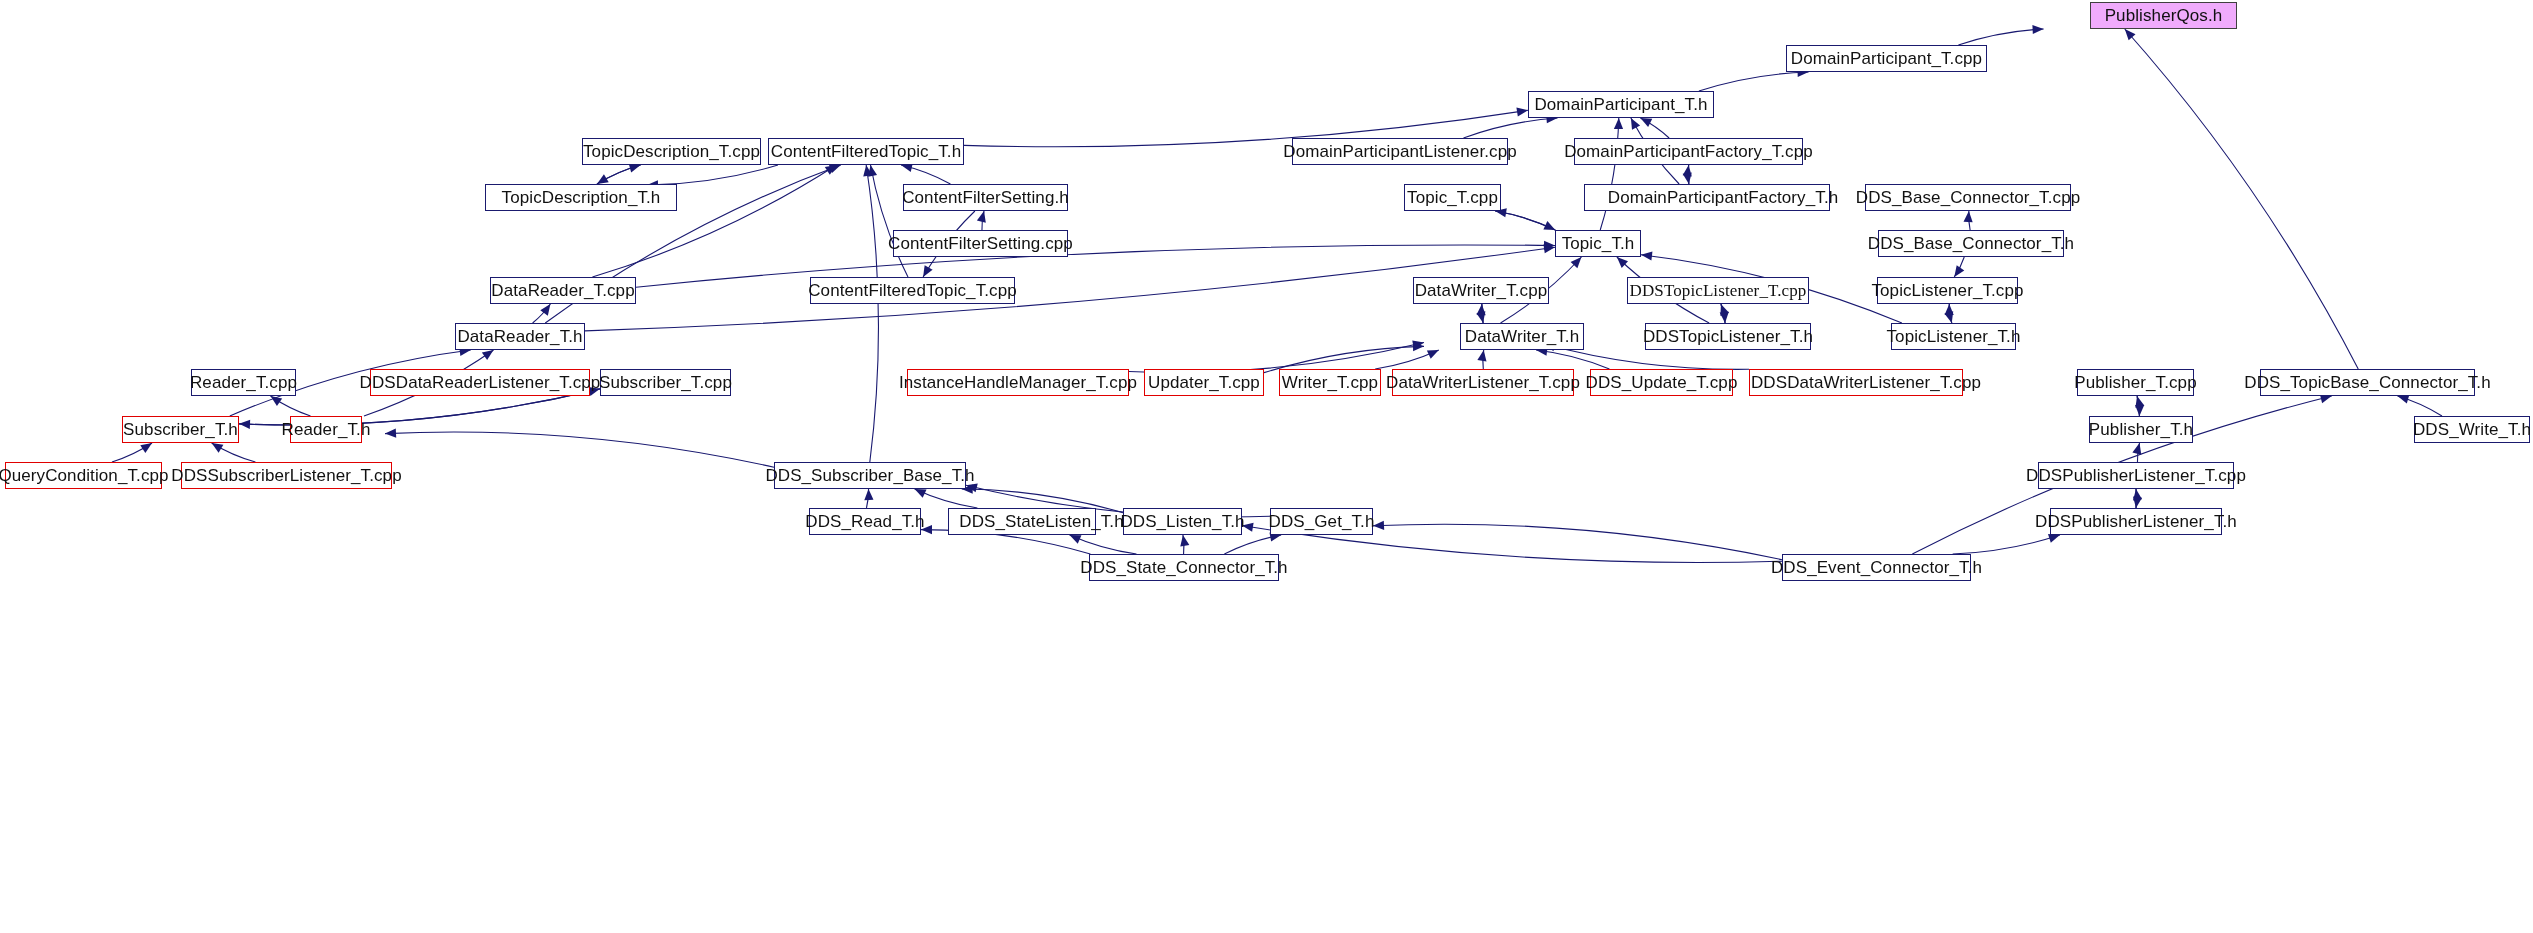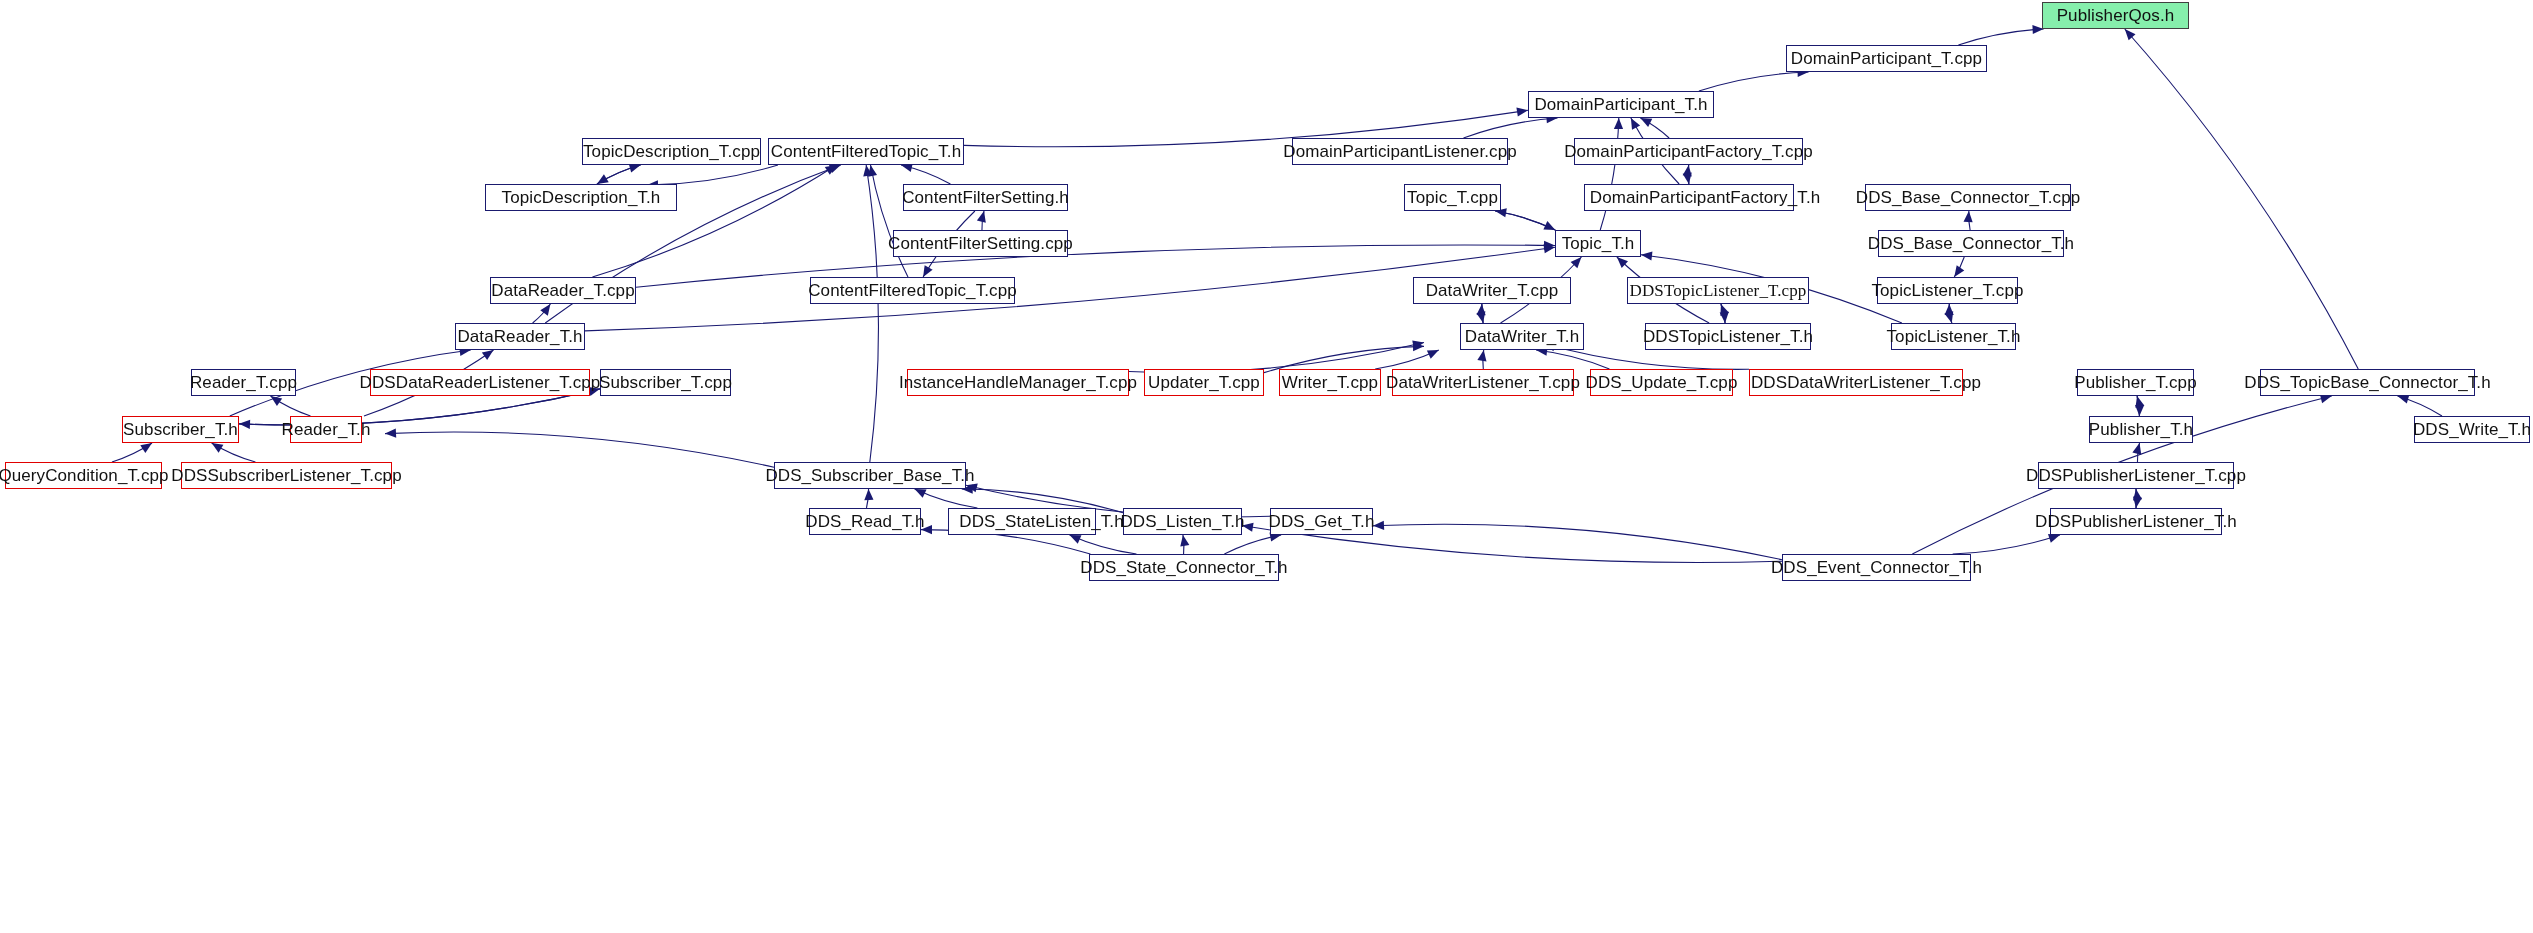--- a/index.html
+++ b/index.html
@@ -36,22 +36,23 @@
     align-items: center;
     justify-content: center;
     height: 27px;
     padding: 0 9px;
     letter-spacing: 0.1px;
   }
   .node.red {
     border-color: #e00000;
   }
   .node.gray {
-    background: #86efac;
+    background: #f0abfc;
     border-color: #404040;
+    margin-left: 48px;
   }
 </style>
 </head>
 <body>
 
 <div id="graph-canvas">
   <svg id="edge-layer" viewBox="0 0 2533 933">
       <path d="M 1958.3953488372092 45 Q 1999.88 31.03534883720929 2043.6046511627908 29" fill="none" stroke="#191970" stroke-width="1.1"></path>
       <polygon points="2043.6046511627908,29 2032.830444245329,34.10651204832847 2032.4026545538277,24.916463300914508" fill="#191970"></polygon>
       <path d="M 2358.2302452316076 369 Q 2262.933606659454 184.28264610849473 2124.7697547683924 29" fill="none" stroke="#191970" stroke-width="1.1"></path>
@@ -213,42 +214,42 @@
       </div>
       <div class="node" style="left: 485px; top: 184px; width: 192px;">
         <span>TopicDescription_T.h</span>
       </div>
       <div class="node" style="left: 903px; top: 184px; width: 165px;">
         <span>ContentFilterSetting.h</span>
       </div>
       <div class="node" style="left: 1404px; top: 184px; width: 97px;">
         <span>Topic_T.cpp</span>
       </div>
-      <div class="node" style="left: 1584px; top: 184px; width: 210px; padding-left: 41px;">
+      <div class="node" style="left: 1584px; top: 184px; width: 246px; padding-left: 41px;">
         <span>DomainParticipantFactory_T.h</span>
       </div>
       <div class="node" style="left: 1865px; top: 184px; width: 206px;">
         <span>DDS_Base_Connector_T.cpp</span>
       </div>
       <div class="node" style="left: 893px; top: 230px; width: 175px;">
         <span>ContentFilterSetting.cpp</span>
       </div>
       <div class="node" style="left: 1555px; top: 230px; width: 86px;">
         <span>Topic_T.h</span>
       </div>
       <div class="node" style="left: 1878px; top: 230px; width: 186px;">
         <span>DDS_Base_Connector_T.h</span>
       </div>
       <div class="node" style="left: 490px; top: 277px; width: 146px;">
         <span>DataReader_T.cpp</span>
       </div>
       <div class="node" style="left: 810px; top: 277px; width: 205px;">
         <span>ContentFilteredTopic_T.cpp</span>
       </div>
-      <div class="node" style="left: 1413px; top: 277px; width: 158px;">
+      <div class="node" style="left: 1413px; top: 277px; width: 136px;">
         <span>DataWriter_T.cpp</span>
       </div>
       <div class="node" style="left: 1627px; top: 277px; width: 182px; font-family: Liberation Serif, serif;">
         <span>DDSTopicListener_T.cpp</span>
       </div>
       <div class="node" style="left: 1877px; top: 277px; width: 141px;">
         <span>TopicListener_T.cpp</span>
       </div>
       <div class="node" style="left: 455px; top: 323px; width: 130px;">
         <span>DataReader_T.h</span>

